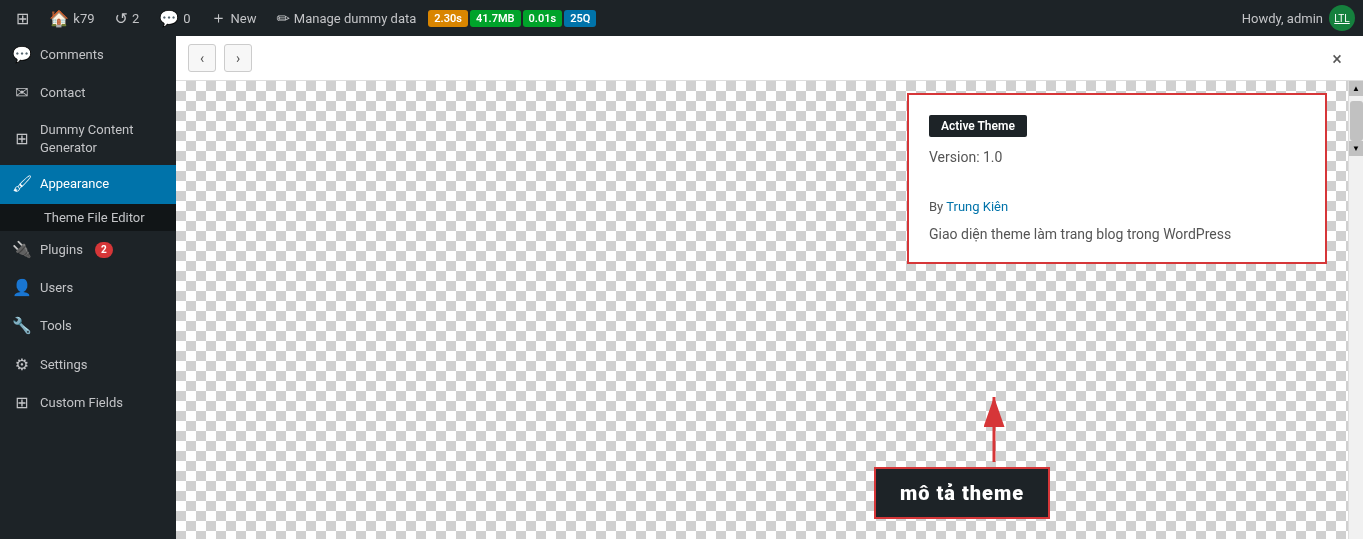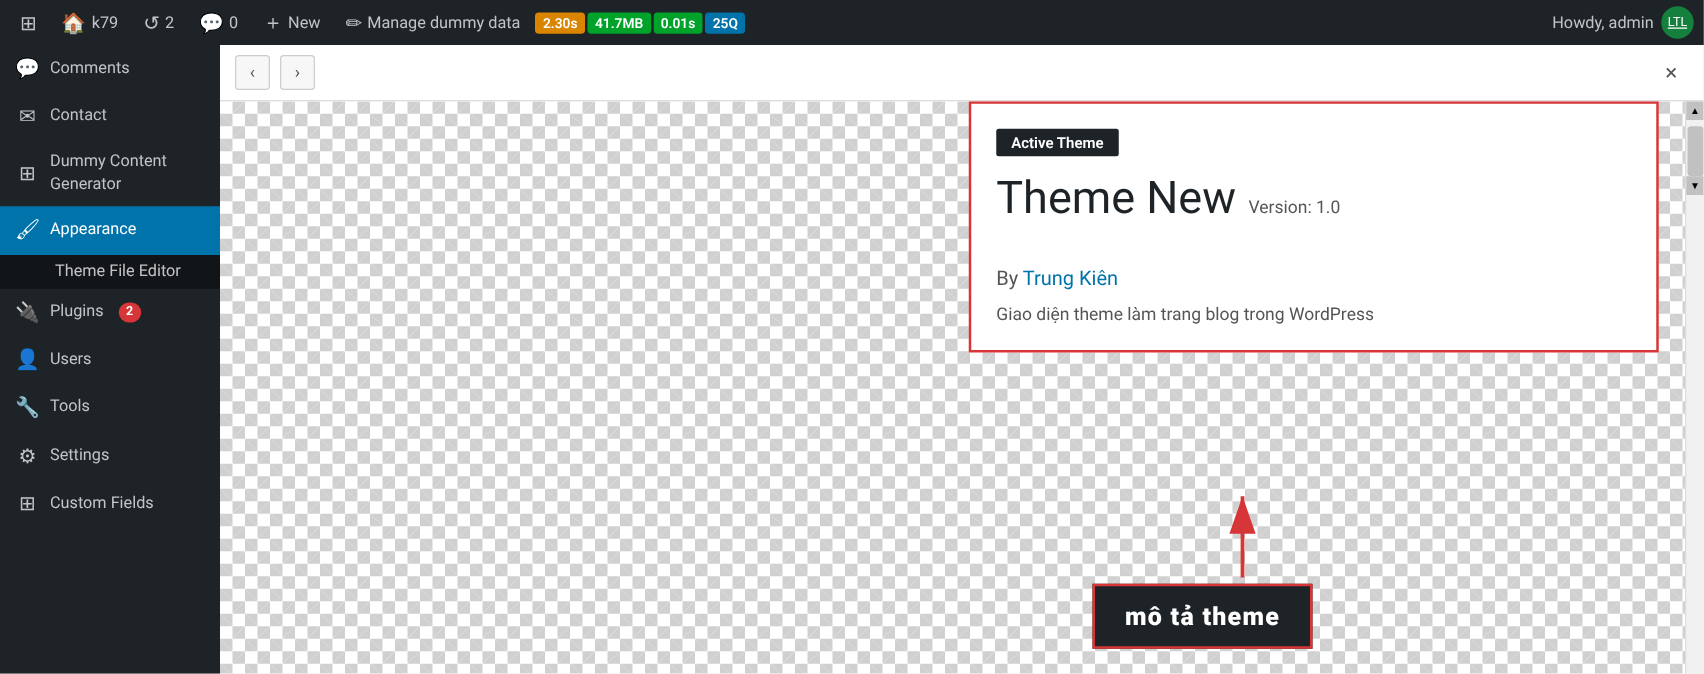--- a/index.html
+++ b/index.html
@@ -155,22 +155,22 @@
         linear-gradient(-45deg, transparent 75%, #d0d0d0 75%);
       background-size: 20px 20px;
       background-position: 0 0, 0 10px, 10px -10px, -10px 0px;
       position: relative;
     }
 
     
     .theme-info-card {
       position: absolute;
       right: 36px;
-      top: 0;
-      width: 552px;
+      top: 12px;
+      width: 420px;
       background: #fff;
       border: 2px solid #d63638;
       padding: 20px;
       z-index: 10;
     }
     .active-theme-badge {
       background: #1d2327;
       color: #fff;
       padding: 4px 12px;
       font-size: 12px;
@@ -187,21 +187,21 @@
       align-items: baseline;
       gap: 10px;
       margin-bottom: 8px;
     }
     .theme-version {
       font-size: 14px;
       color: #555;
       font-weight: 400;
     }
     .theme-by {
-      font-size: 16px;
+      font-size: 13px;
       color: #555;
       margin-bottom: 12px;
       margin-top: 34px;
     }
     .theme-by a {
       color: #0073aa;
       text-decoration: none;
     }
     .theme-description {
       font-size: 14px;
@@ -363,21 +363,20 @@
       </div>
     </div>
 
     <div class="theme-preview-area">
 
       <div class="preview-canvas"></div>
 
       <div class="theme-info-card">
         <div class="active-theme-badge">Active Theme</div>
         <div class="theme-name">
-          <span>Theme New</span>
           <span class="theme-version">Version: 1.0</span>
         </div>
         <div class="theme-by">
           <span>By</span>
           <a href="#">Trung Kiên</a>
         </div>
         <div class="theme-description">Giao diện theme làm trang blog trong WordPress</div>
       </div>
 
       <div class="arrow-annotation">

